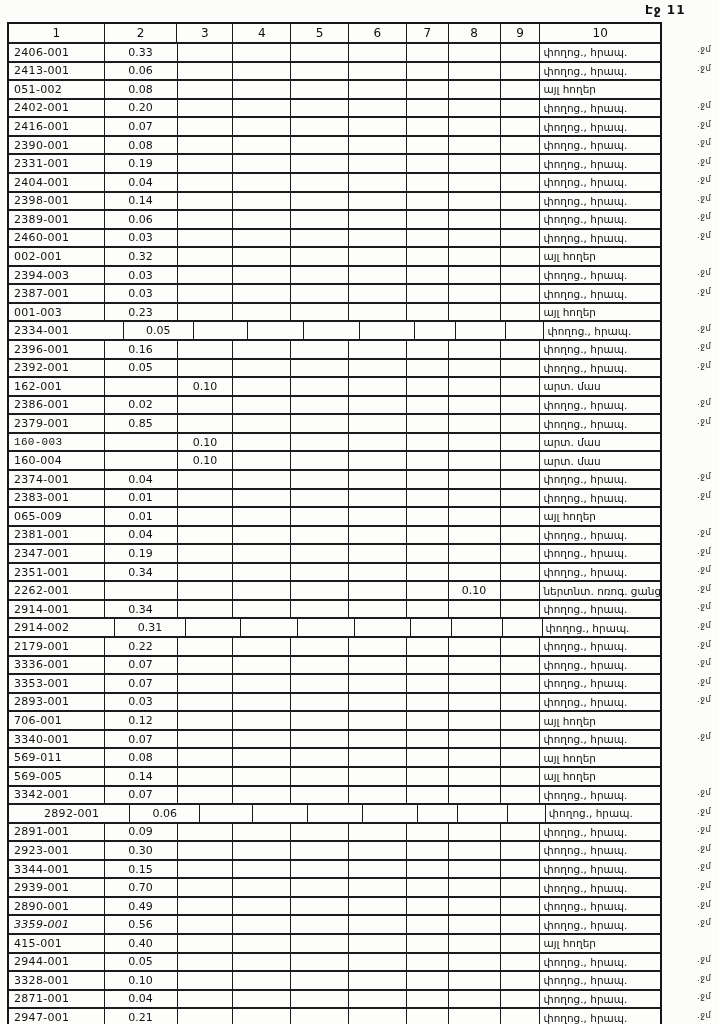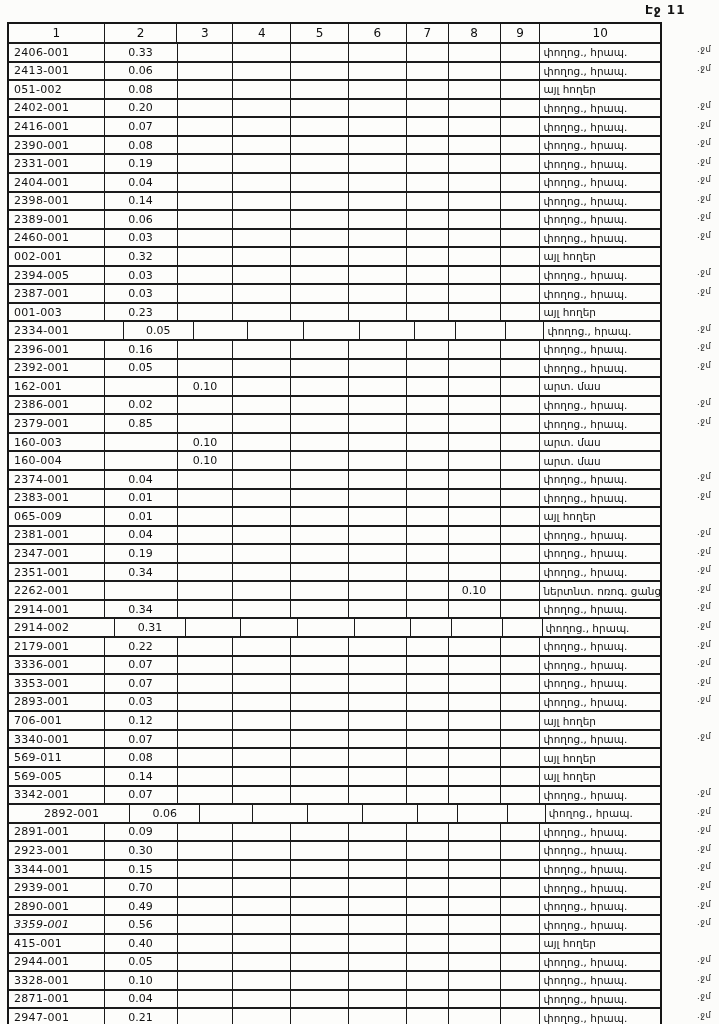--- a/index.html
+++ b/index.html
@@ -199,21 +199,21 @@
           <div class="tcell col-num" style="width: 56px;"></div>
           <div class="tcell col-num" style="width: 58px;"></div>
           <div class="tcell col-num" style="width: 58px;"></div>
           <div class="tcell col-num" style="width: 58px;"></div>
           <div class="tcell col-num" style="width: 42px;"></div>
           <div class="tcell col-num" style="width: 52px;"></div>
           <div class="tcell col-num" style="width: 40px;"></div>
           <div class="tcell col-cat" style="width: 120px;">այլ հողեր</div>
         </div>
         <div class="trow">
-          <div class="tcell col-code" style="width: 96px;">2394-005</div>
+          <div class="tcell col-code" style="width: 96px;">2394-003</div>
           <div class="tcell col-num" style="width: 73px;">0.03</div>
           <div class="tcell col-num" style="width: 56px;"></div>
           <div class="tcell col-num" style="width: 58px;"></div>
           <div class="tcell col-num" style="width: 58px;"></div>
           <div class="tcell col-num" style="width: 58px;"></div>
           <div class="tcell col-num" style="width: 42px;"></div>
           <div class="tcell col-num" style="width: 52px;"></div>
           <div class="tcell col-num" style="width: 40px;"></div>
           <div class="tcell col-cat" style="width: 120px;">փողոց., հրապ.</div>
         </div>
@@ -307,21 +307,21 @@
           <div class="tcell col-num" style="width: 56px;"></div>
           <div class="tcell col-num" style="width: 58px;"></div>
           <div class="tcell col-num" style="width: 58px;"></div>
           <div class="tcell col-num" style="width: 58px;"></div>
           <div class="tcell col-num" style="width: 42px;"></div>
           <div class="tcell col-num" style="width: 52px;"></div>
           <div class="tcell col-num" style="width: 40px;"></div>
           <div class="tcell col-cat" style="width: 120px;">փողոց., հրապ.</div>
         </div>
         <div class="trow">
-          <div class="tcell col-code" style="width: 96px;">160-003</div>
+          <div class="tcell col-code" style="width: 96px; font-family: Liberation Mono, monospace;">160-003</div>
           <div class="tcell col-num" style="width: 73px;"></div>
           <div class="tcell col-num" style="width: 56px;">0.10</div>
           <div class="tcell col-num" style="width: 58px;"></div>
           <div class="tcell col-num" style="width: 58px;"></div>
           <div class="tcell col-num" style="width: 58px;"></div>
           <div class="tcell col-num" style="width: 42px;"></div>
           <div class="tcell col-num" style="width: 52px;"></div>
           <div class="tcell col-num" style="width: 40px;"></div>
           <div class="tcell col-cat" style="width: 120px;">արտ. մաս</div>
         </div>

